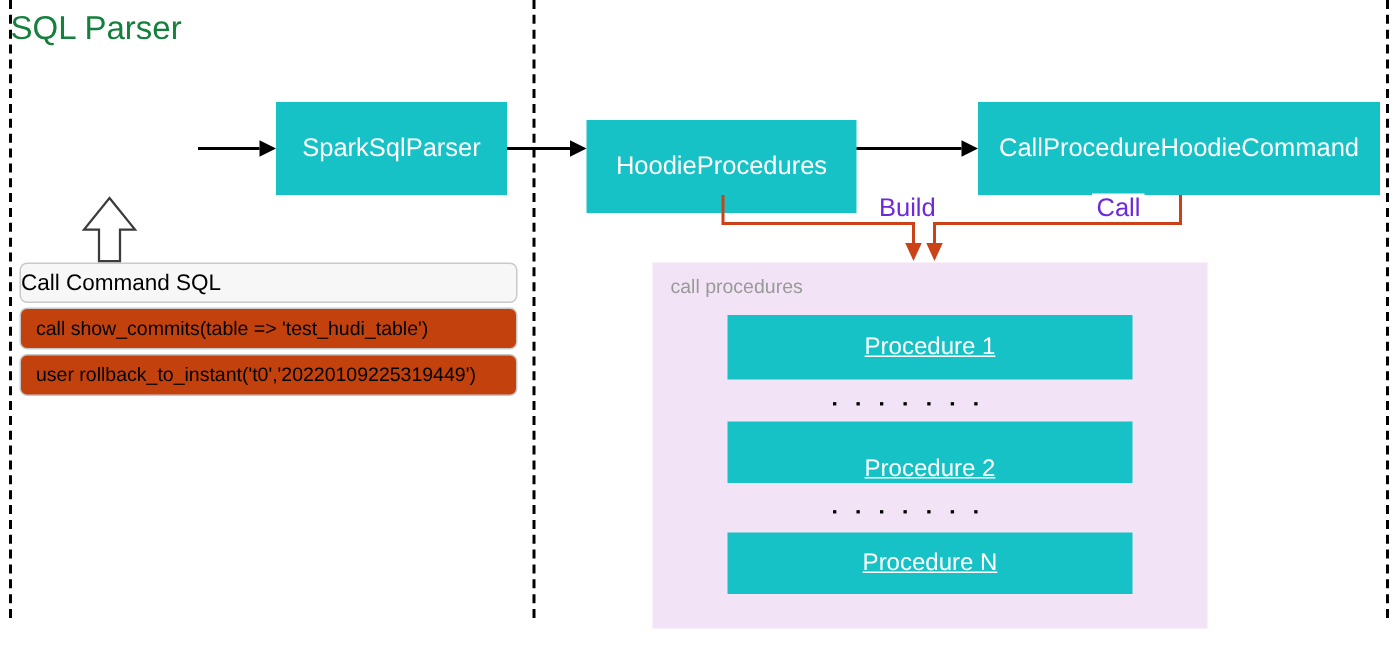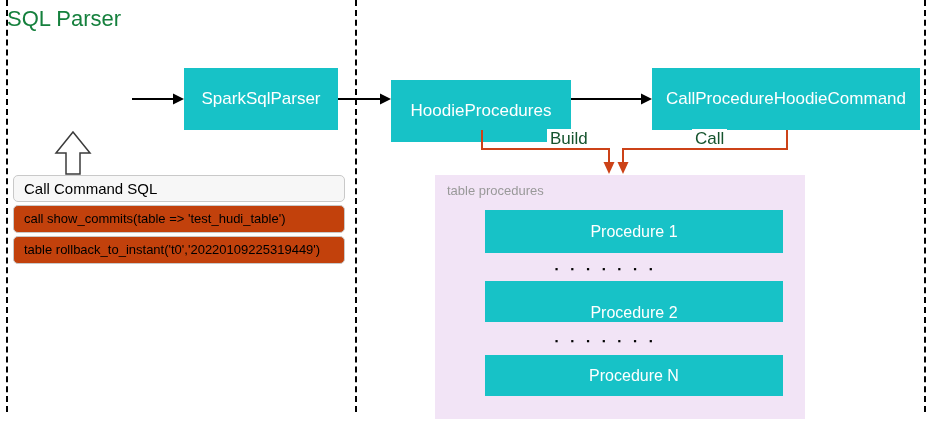--- a/index.html
+++ b/index.html
@@ -22,46 +22,46 @@
     text-align:center; font-size:17px; line-height:1.25;
   }
   .node.wrap span, .node span { display:block; }
   #call-command { left:12px; top:68px; width:120px; height:62px; }
   #call-command .inner { max-width:86px; }
   #spark-sql-parser { left:184px; top:68px; width:154px; height:62px; }
   #hoodie-procedures { left:391px; top:68px; width:180px; height:62px;margin-top:12px; }
   #call-procedure-hoodie-command { left:652px; top:68px; width:268px; height:62px; white-space:nowrap; }
   .edge-label {
     position:absolute; top:129px; height:20px; line-height:20px;
-    font-size:17px; color:#14532d; text-align:center; background:#ffffff; padding:0 3px;
+    font-size:17px; color:#6d28d9; text-align:center; background:#ffffff; padding:0 3px;margin-left:36px;
   }
   #build-label { left:547px; }
   #call-label { left:692px; }
   .sql-list { position:absolute; left:13px; top:175px; width:332px; }
   .sql-header {
     background:var(--sql_header_bg); border:1px solid var(--sql_border);
     border-radius:5px; height:25px; line-height:25px; font-size:15px;
-    color:#000; padding-left:10px; margin-bottom:3px;
+    color:#000; margin-bottom:3px;
   }
   .sql-row {
     background:#c2410c; border:1px solid var(--sql_border);
     border-radius:5px; height:26px; line-height:26px; font-size:13px;
     color:#000; padding-left:10px; margin-bottom:3px; white-space:nowrap;
   }
   .user-proc {
     position:absolute; left:435px; top:175px; width:370px; height:244px;
     background:var(--panel_bg);
   }
   .user-proc-label {
     position:absolute; left:12px; top:8px; font-size:13px; color:var(--muted_text);
   }
   .proc-box {
-    position:absolute; left:50px; width:298px; height:41px;
+    position:absolute; left:50px; width:270px; height:41px;
     background:var(--teal); color:#ffffff; font-size:16px;
-    display:flex; align-items:center; justify-content:center;
+    display:flex; align-items:center; justify-content:center;text-decoration:underline;
   }
   #procedure-1 { top:35px; height:43px; }
   #procedure-2 { top:106px;align-items:flex-end; }
   #procedure-n { top:180px; }
   .dots {
     position:absolute; left:36px; width:270px; text-align:center;
     font-size:9px; color:#000; letter-spacing:5px; font-weight:bold;
   }
   #dots-1 { top:89px; }
   #dots-2 { top:161px; }
@@ -92,25 +92,25 @@
   <div class="node" id="call-procedure-hoodie-command">
     <span>CallProcedureHoodieCommand</span>
   </div>
 
   <div class="edge-label" id="build-label">Build</div>
   <div class="edge-label" id="call-label">Call</div>
 
   <div class="sql-list">
     <div class="sql-header">Call Command SQL</div>
     <div class="sql-row">call show_commits(table =&gt; 'test_hudi_table')</div>
-    <div class="sql-row">table rollback_to_instant('t0','20220109225319449')</div>
+    <div class="sql-row">user rollback_to_instant('t0','20220109225319449')</div>
   </div>
 
   <div class="user-proc">
-    <div class="user-proc-label">table procedures</div>
+    <div class="user-proc-label">call procedures</div>
     <div class="proc-box" id="procedure-1">
       <span>Procedure 1</span>
     </div>
     <div class="dots" id="dots-1">▪ ▪ ▪ ▪ ▪ ▪ ▪</div>
     <div class="proc-box" id="procedure-2">
       <span>Procedure 2</span>
     </div>
     <div class="dots" id="dots-2">▪ ▪ ▪ ▪ ▪ ▪ ▪</div>
     <div class="proc-box" id="procedure-n">
       <span>Procedure N</span>

